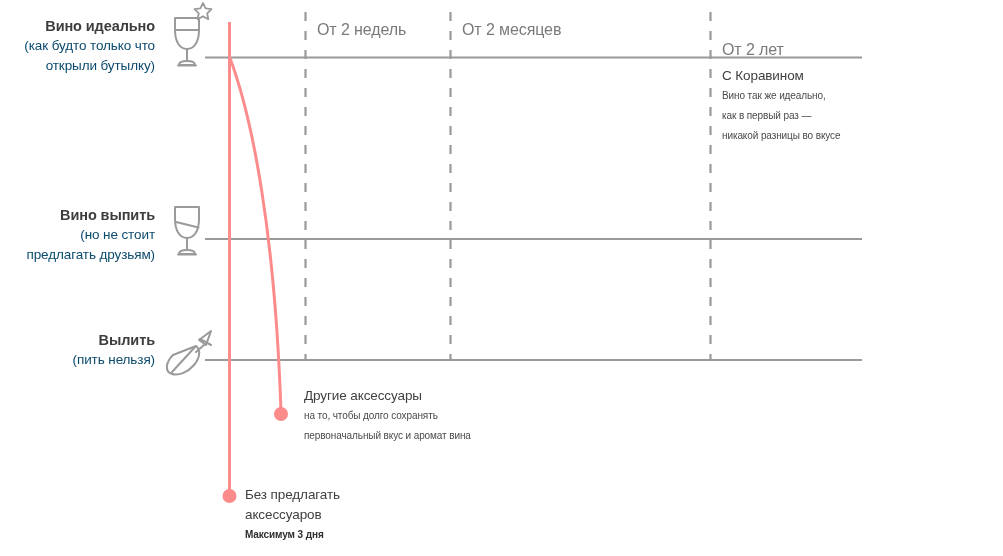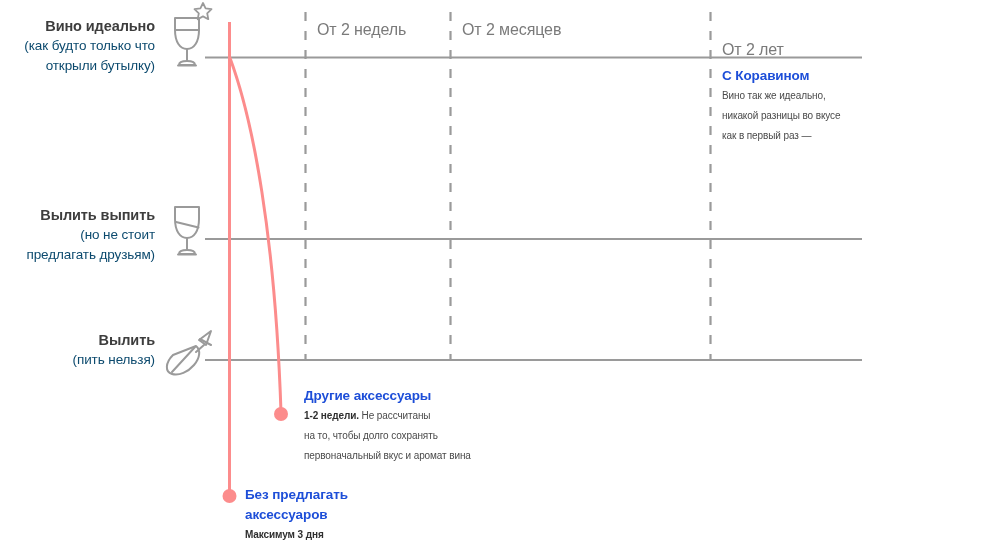--- a/index.html
+++ b/index.html
@@ -43,22 +43,22 @@
     color:#7a7a7a;
     letter-spacing:-0.1px;
     white-space:nowrap;
   }
 
   
   .annot{position:absolute;line-height:20px;white-space:nowrap;}
   .annot .a-head{
     display:block;
     font-size:13.5px;
-    font-weight:bold;
-    color:#1d4ed8;
+    font-weight:normal;
+    color:#404040;
     letter-spacing:-0.1px;
   }
   .annot .a-line{
     display:block;
     font-size:10px;
     color:#4a4a4a;
     letter-spacing:-0.1px;
   }
   .annot .a-strong{font-weight:bold;color:#2f2f2f;}
 
@@ -113,46 +113,43 @@
     </g>
   </svg>
 
   <div class="row-label" id="label-ideal">
     <span class="rl-title">Вино идеально</span>
     <span class="rl-sub">(как будто только что</span>
     <span class="rl-sub">открыли бутылку)</span>
   </div>
 
   <div class="row-label" id="label-drinkable">
-    <span class="rl-title">Вылить выпить</span>
+    <span class="rl-title">Вино выпить</span>
     <span class="rl-sub">(но не стоит</span>
     <span class="rl-sub">предлагать друзьям)</span>
   </div>
 
   <div class="row-label" id="label-pour">
     <span class="rl-title">Вылить</span>
     <span class="rl-sub">(пить нельзя)</span>
   </div>
 
   <div class="col-label" style="left:317px;top:21px;">От 2 недель</div>
   <div class="col-label" style="left:462px;top:21px;">От 2 месяцев</div>
   <div class="col-label" style="left:722px;top:21px;margin-top:20px;">От 2 лет</div>
 
   <div class="annot" style="left:722px;top:66px;">
     <span class="a-head">С Коравином</span>
     <span class="a-line">Вино так же идеально,</span>
+    <span class="a-line">как в первый раз —</span>
     <span class="a-line">никакой разницы во вкусе</span>
-    <span class="a-line">как в первый раз —</span>
   </div>
 
   <div class="annot" style="left:304px;top:386px;">
     <span class="a-head">Другие аксессуары</span>
-    <span class="a-line">
-      <span class="a-strong">1-2 недели.</span><span> Не рассчитаны</span>
-    </span>
     <span class="a-line">на то, чтобы долго сохранять</span>
     <span class="a-line">первоначальный вкус и аромат вина</span>
   </div>
 
   <div class="annot" style="left:245px;top:485px;">
     <span class="a-head">Без предлагать</span>
     <span class="a-head">аксессуаров</span>
     <span class="a-line a-strong">Максимум 3 дня</span>
   </div>
 

